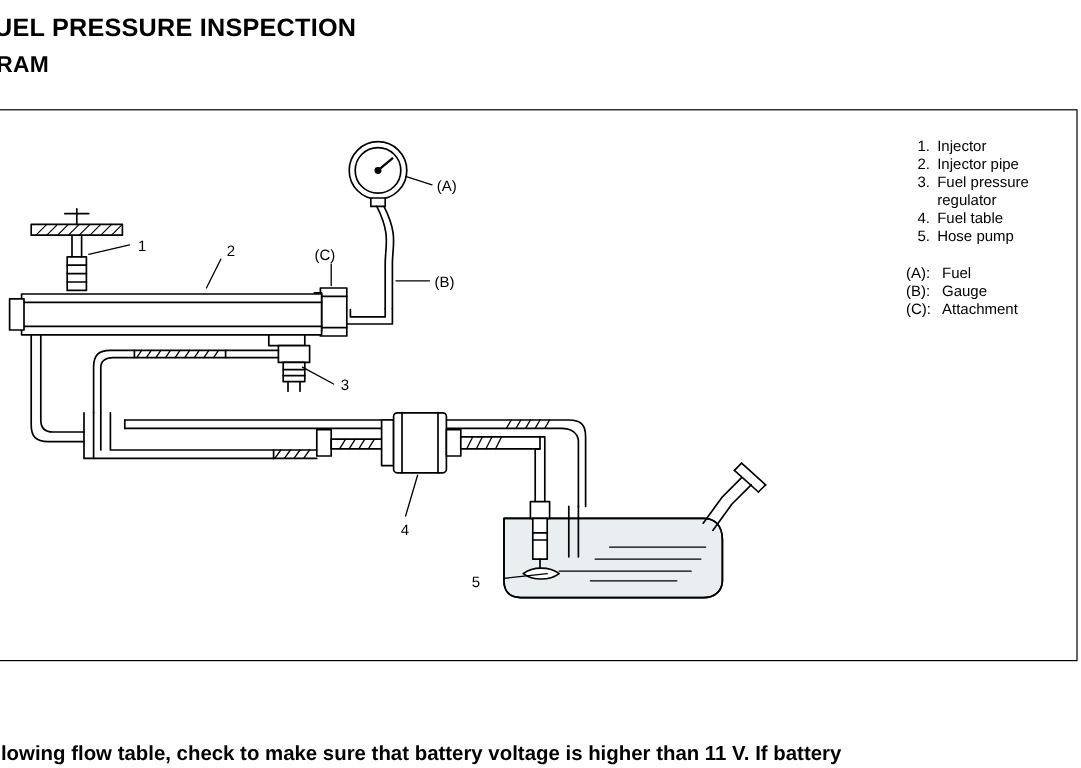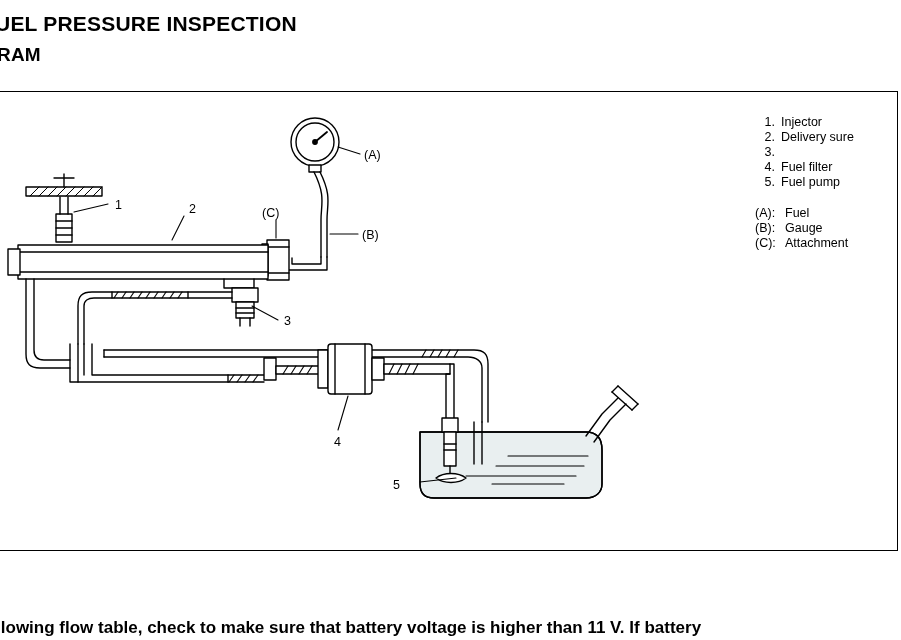--- a/index.html
+++ b/index.html
@@ -314,32 +314,33 @@
 </div>
 
 <div class="legend">
   <ul class="legend-numbered">
     <li>
       <span class="legend-num">1.</span>
       <span class="legend-text">Injector</span>
     </li>
     <li>
       <span class="legend-num">2.</span>
-      <span class="legend-text">Delivery sure</span>
+      <span class="legend-text">Injector pipe</span>
     </li>
     <li>
       <span class="legend-num">3.</span>
+      <span class="legend-text">Fuel pressure regulator</span>
     </li>
     <li>
       <span class="legend-num">4.</span>
-      <span class="legend-text">Fuel filter</span>
+      <span class="legend-text">Fuel table</span>
     </li>
     <li>
       <span class="legend-num">5.</span>
-      <span class="legend-text">Fuel pump</span>
+      <span class="legend-text">Hose pump</span>
     </li>
   </ul>
   <div class="legend-letters">
     <div>
       <span class="legend-letter-key">(A):</span>
       <span class="legend-text">Fuel</span>
     </div>
     <div>
       <span class="legend-letter-key">(B):</span>
       <span class="legend-text">Gauge</span>

